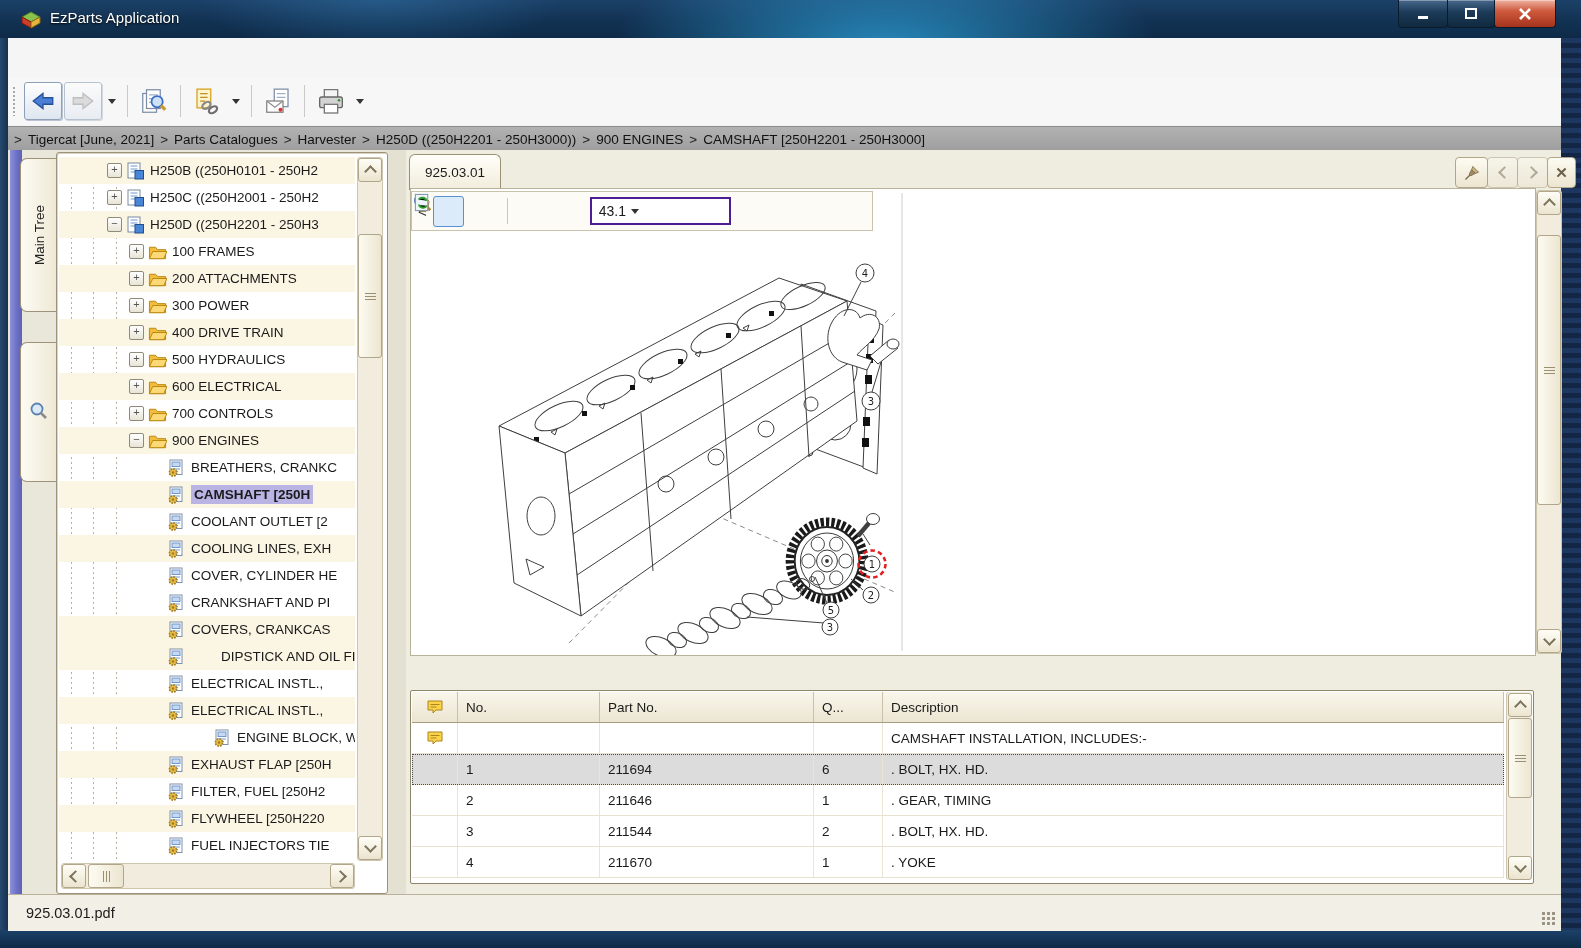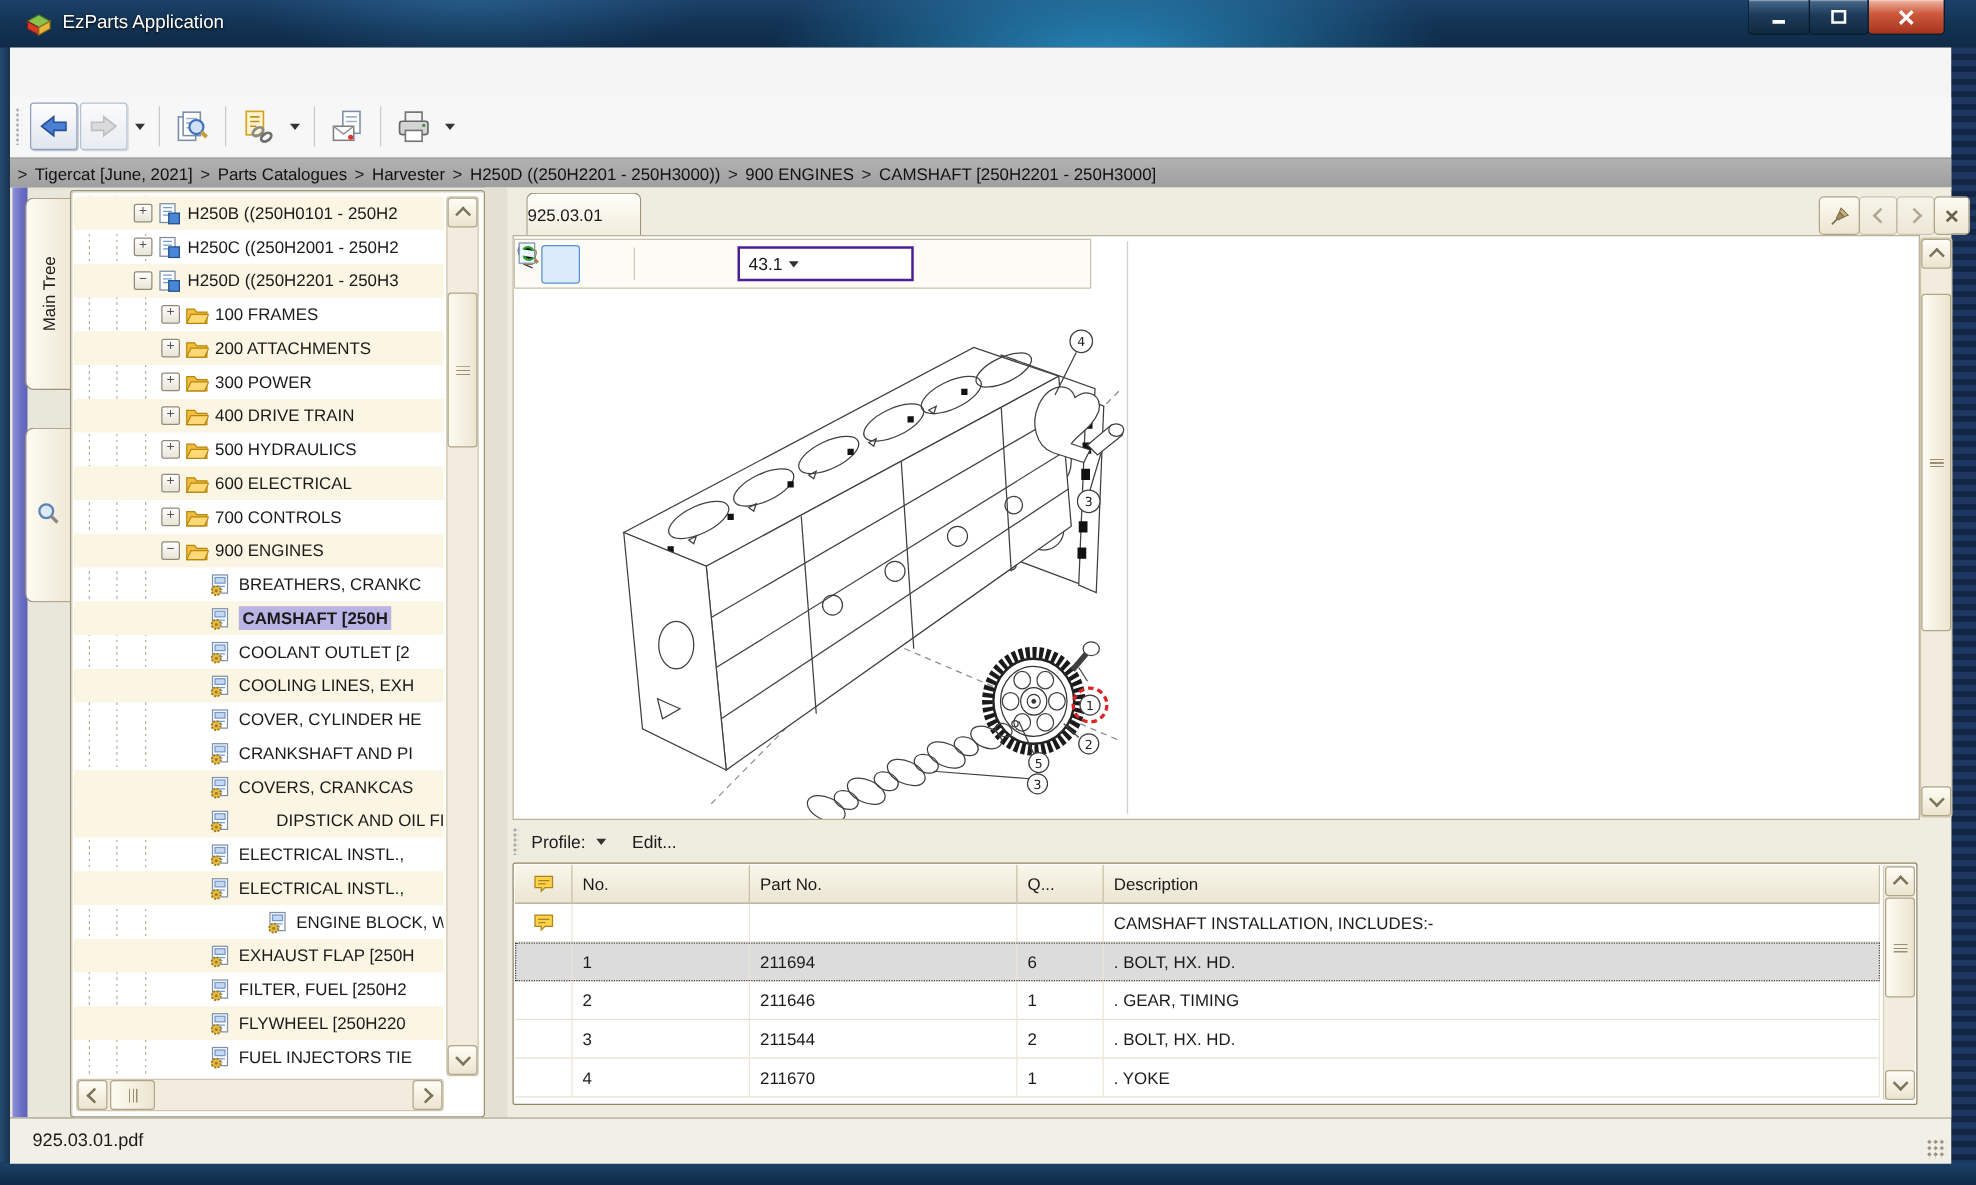--- a/index.html
+++ b/index.html
@@ -81,22 +81,22 @@
   .ch{width:7px;height:7px;border-right:2px solid #7d7358;border-bottom:2px solid #7d7358}
   .ch.up{transform:rotate(-135deg);margin-top:3px}
   .ch.down{transform:rotate(45deg);margin-bottom:3px}
   .ch.left{transform:rotate(135deg);margin-left:3px}
   .ch.right{transform:rotate(-45deg);margin-right:3px}
 
   #splitter{position:absolute;left:380px;top:0;width:18px;height:744px;background:#e4e1d3}
 
   
   #right-panel{position:absolute;left:398px;top:0;width:1155px;height:744px;background:#efece0}
-  #doc-tab{position:absolute;left:15px;top:4px;width:90px;height:35px;background:linear-gradient(#fffef9,#f1ecdb);
-    border:1px solid #9a9076;border-bottom:none;border-radius:6px 6px 0 0;display:flex;align-items:center;
+  #doc-tab{position:absolute;left:3px;top:4px;width:90px;height:35px;background:linear-gradient(#fffef9,#f1ecdb);
+    border:1px solid #9a9076;border-bottom:none;border-radius:6px 6px 0 0;display:flex;align-items:center;justify-content:center;
     font-size:13.5px}
   .mini-btn{position:absolute;top:7px;height:29px;background:linear-gradient(#fdfbf2,#ece5d0);
     border:1px solid #b1a68a;border-radius:4px;display:flex;align-items:center;justify-content:center}
   #btn-pin{left:1049px;width:31px}
   #btn-prev{left:1081px;width:29px;opacity:.55}
   #btn-next{left:1111px;width:29px;opacity:.55}
   #btn-close-view{left:1141px;width:27px}
   .xglyph{font-size:15px;font-weight:bold;color:#6d604a}
 
   #canvas{position:absolute;left:4px;top:38px;width:1124px;height:466px;background:#fff;border:1px solid #b9b19a}
@@ -725,26 +725,20 @@
             <div class="ch up"></div>
           </div>
         <div class="sb-thumb" style="left:0;top:44px;width:22px;height:268px">
             <div class="hgrip"></div>
           </div>
         <div class="sb-btn" style="left:0;top:438px;width:22px;height:22px">
             <div class="ch down"></div>
           </div>
       </div>
 
-      <div id="profile-bar">
-        <div class="pb-grip"></div>
-        <span>Profile:</span>
-        <div class="dd-arrow" style="margin-left:8px"></div>
-        <span style="margin-left:16px">Edit...</span>
-      </div>
 
       <div id="table-wrap">
         <div id="table-inner">
             <div class="thead">
               <div class="cell c0">
                 <svg width="20" height="18" viewBox="0 0 20 18">
                   <path d="M3 3 h14 v9 h-6 l-3 3 v-3 h-5 z" fill="#fbd34a" stroke="#ad841d"></path>
                   <path d="M5.5 6.5 h9 M5.5 9 h6" stroke="#ad841d"></path>
                 </svg>
               </div>

